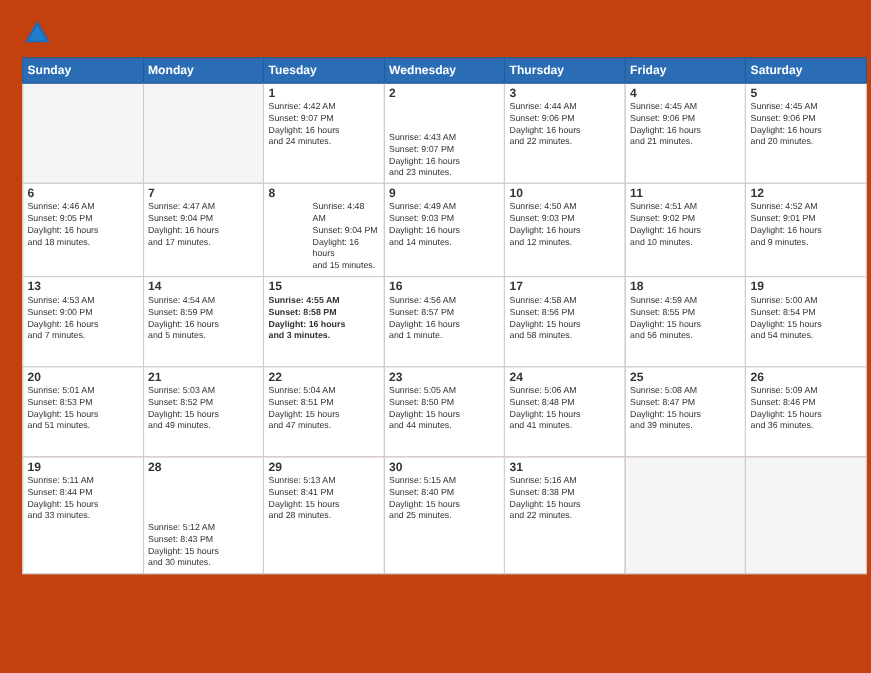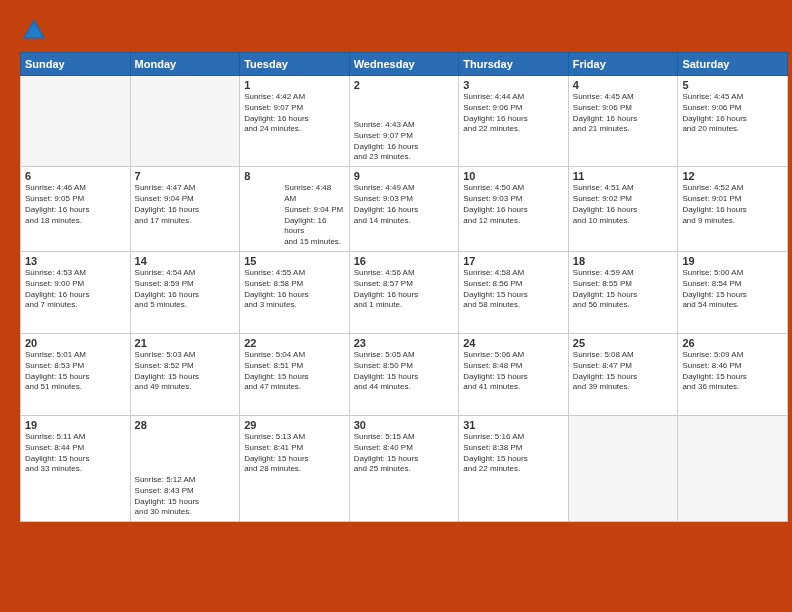--- a/index.html
+++ b/index.html
@@ -225,21 +225,21 @@
           </td>
           <td>
             <span class="day-number">14</span>
             <div class="day-detail" style="white-space: pre-line;">Sunrise: 4:54 AM
 Sunset: 8:59 PM
 Daylight: 16 hours
 and 5 minutes.</div>
           </td>
           <td>
             <span class="day-number">15</span>
-            <div class="day-detail" style="white-space: pre-line;">Sunrise: 4:55 AM
+            <div class="day-detail" style="white-space: pre-line; font-weight: bold;">Sunrise: 4:55 AM
 Sunset: 8:58 PM
 Daylight: 16 hours
 and 3 minutes.</div>
           </td>
           <td>
             <span class="day-number">16</span>
             <div class="day-detail" style="white-space: pre-line;">Sunrise: 4:56 AM
 Sunset: 8:57 PM
 Daylight: 16 hours
 and 1 minute.</div>

